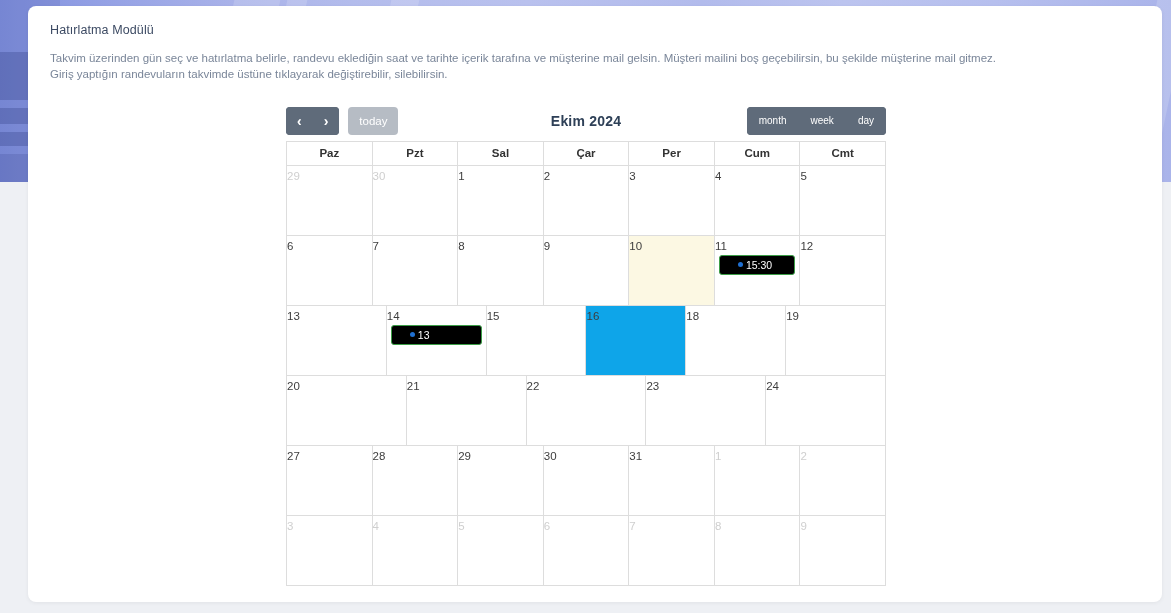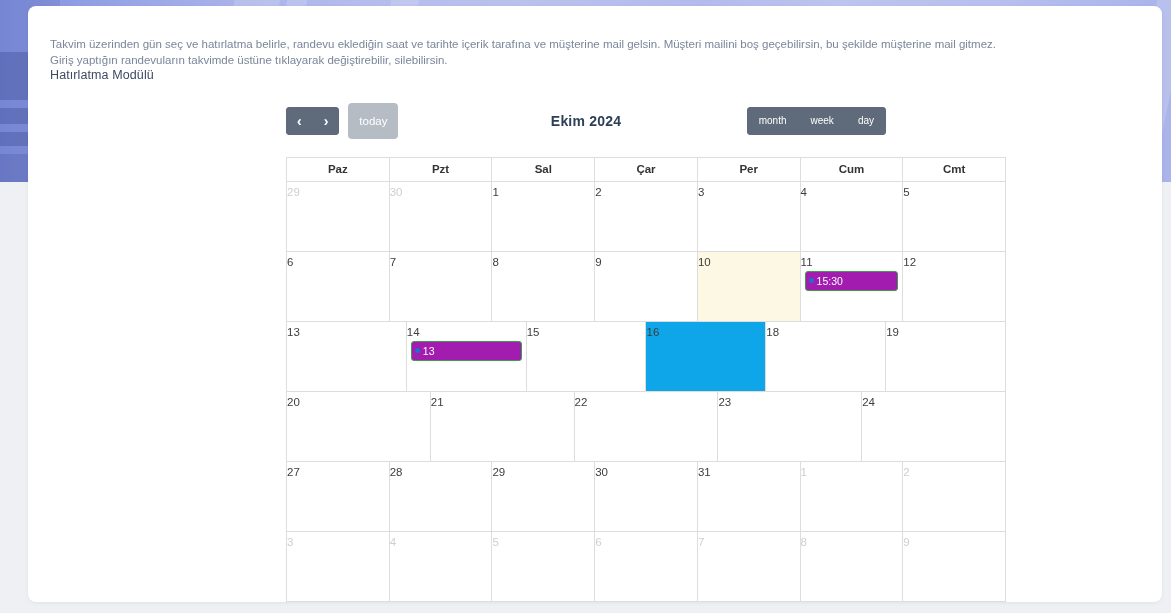--- a/index.html
+++ b/index.html
@@ -118,21 +118,21 @@
     padding: 0 11px;
     font-weight: bold;
   }
   .btn-today {
     background: #b6bcc4;
     color: #ffffff;
     border-radius: 4px;
     margin-left: 9px;
     font-size: 11.5px;
     padding: 8px 11px;
-    height: 36px;
+    height: 28px;
     border: none;
     cursor: default;
     font-family: "Liberation Sans", sans-serif;
   }
   #cal-title {
     position: absolute;
     left: 0; right: 0;
     text-align: center;
     font-size: 14px;
     font-weight: bold;
@@ -143,25 +143,25 @@
   #view-group {
     margin-left: auto;
     display: inline-flex;
     background: #5f6b7a;
     border-radius: 4px;
     overflow: hidden;
   }
 
   
   #cal-grid {
-    margin-top: 16px;
+    margin-top: 0;
     border: 1px solid #ddd;
     border-right: none;
     border-bottom: none;
-    width: 720px;
+    width: 600px;
   }
   .cal-row { display: flex; }
   .cal-head-cell {
     flex: 1 1 0;
     text-align: center;
     font-size: 11.5px;
     font-weight: bold;
     color: #333;
     padding: 5px 0 6px 0;
     border-right: 1px solid #ddd;
@@ -184,27 +184,27 @@
     color: #3d3d3d;
     padding-bottom: 2px;
   }
   .cal-cell.other .daynum { color: #cfcfcf; }
   .cal-cell.highlight { background: #fcf8e3; }
   .cal-cell.today { background: #0ea5e9; }
   .cal-cell.today .daynum { color: #3d3d3d; }
 
   .event {
     margin: 1px 4px 0 4px;
-    background: #a21caf;
+    background: #000000;
     border: 1px solid #3c9e47;
     border-radius: 3px;
     color: #ffffff;
     font-size: 10.5px;
     line-height: 14px;
-    padding: 1px 3px 2px 3px;
+    padding: 1px 3px 2px 18px;
     white-space: nowrap;
     overflow: hidden;
     cursor: pointer;
   }
   .event .dot {
     display: inline-block;
     width: 5px; height: 5px;
     border-radius: 50%;
     background: #1f6fd0;
     margin-right: 3px;
@@ -227,25 +227,25 @@
   <div class="dark-block" style="left:0;top:132px;width:42px;height:14px;"></div>
   <div class="dark-block" style="left:0;top:154px;width:42px;height:28px;opacity:.6;"></div>
   <div class="facet2" style="left:935px;top:0;width:122px;height:182px;opacity:.55;"></div>
   <div class="facet" style="left:1138px;top:0;width:33px;height:182px;"></div>
 </div>
 <div id="hero-bottom"></div>
 
 <div id="card">
 
   <div id="card-head">
+    <div id="module-title">Hatırlatma Modülü</div>
     <div id="module-desc">
       <span>Takvim üzerinden gün seç ve hatırlatma belirle, randevu eklediğin saat ve tarihte içerik tarafına ve müşterine mail gelsin. Müşteri mailini boş geçebilirsin, bu şekilde müşterine mail gitmez.</span><br>
       <span>Giriş yaptığın randevuların takvimde üstüne tıklayarak değiştirebilir, silebilirsin.</span>
     </div>
-    <div id="module-title">Hatırlatma Modülü</div>
   </div>
 
   <div id="calendar">
 
     <div id="cal-toolbar">
       <div class="btn-group">
         <button class="btn arrow">‹</button>
         <button class="btn arrow">›</button>
       </div>
       <button class="btn-today">today</button>

